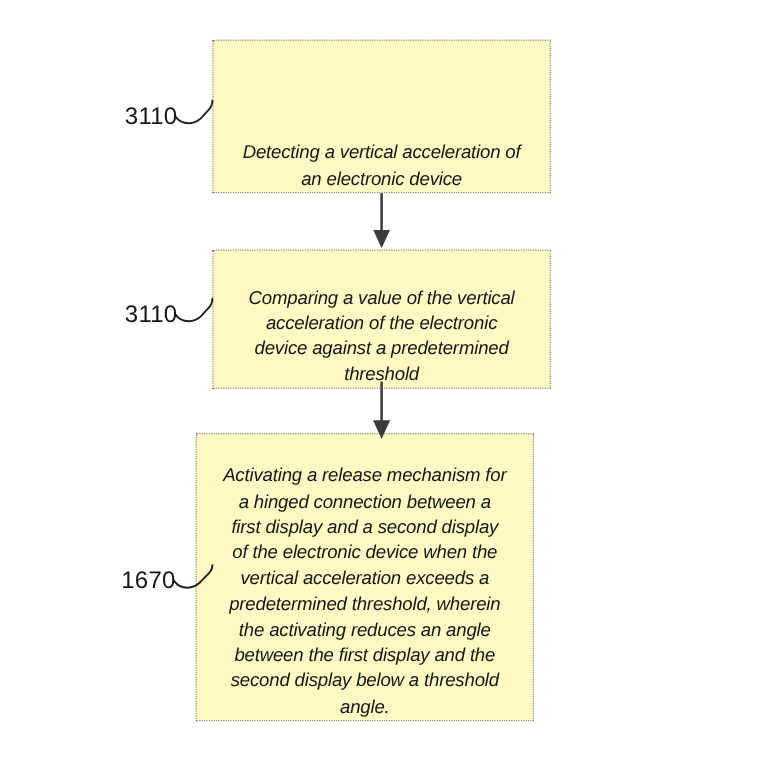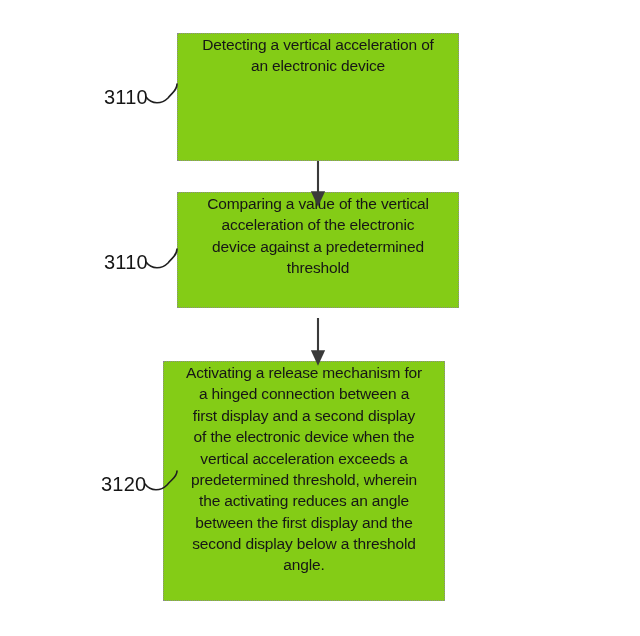--- a/index.html
+++ b/index.html
@@ -22,37 +22,38 @@
     top: 0;
     width: 640px;
     height: 636px;
   }
 
   
   .box {
     position: absolute;
     box-sizing: border-box;
     border: 1px dotted #8c8c8c;
-    background: #84cc16;
+    background: #fef9c3;
     display: flex;
-    align-items: flex-start;
+    align-items: flex-end;
     justify-content: center;
+    font-style: italic;
   }
   .box-text {
     text-align: center;
     font-size: 15.5px;
     line-height: 1.38;
     letter-spacing: -0.15px;
     color: #161616;
     padding: 0 10px;
     white-space: pre-line;
   }
 
   #box-detect    { left: 177px; top: 33px;  width: 282px; height: 128px; }
-  #box-compare   { left: 177px; top: 192px; width: 282px; height: 116px; }
+  #box-compare   { left: 177px; top: 208px; width: 282px; height: 116px; }
   #box-activate  { left: 163px; top: 361px; width: 282px; height: 240px; }
 
   
   #connectors {
     position: absolute;
     left: 0;
     top: 0;
     width: 640px;
     height: 636px;
     pointer-events: none;
@@ -115,15 +116,15 @@
 
     <path d="M146,262 C152,270 162,269 168,263 C173,257 177,255 177,249" fill="none" stroke="#1f1f1f" stroke-width="1.6" stroke-linecap="round"></path>
 
     <path d="M145,484 C151,492 161,491 167,485 C172,479 177,477 177,471" fill="none" stroke="#1f1f1f" stroke-width="1.6" stroke-linecap="round"></path>
   </svg>
 
   <div class="ref-label" id="ref-3110-a">3110</div>
 
   <div class="ref-label" id="ref-3110-b">3110</div>
 
-  <div class="ref-label" id="ref-3120">3120</div>
+  <div class="ref-label" id="ref-3120">1670</div>
 
 </div>
 
 </body></html>

